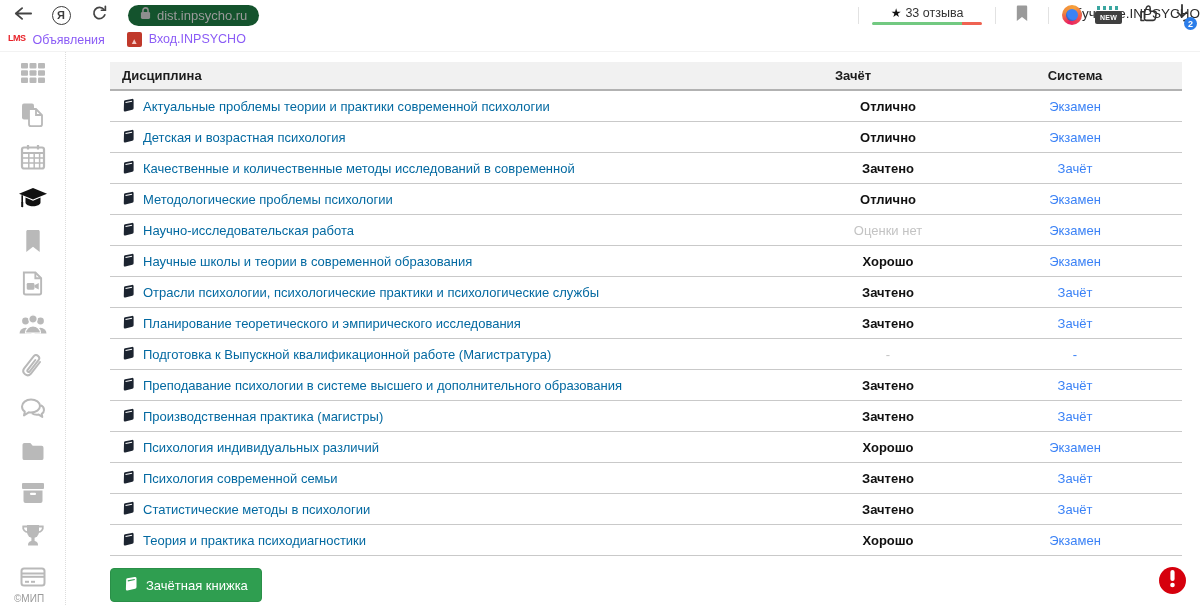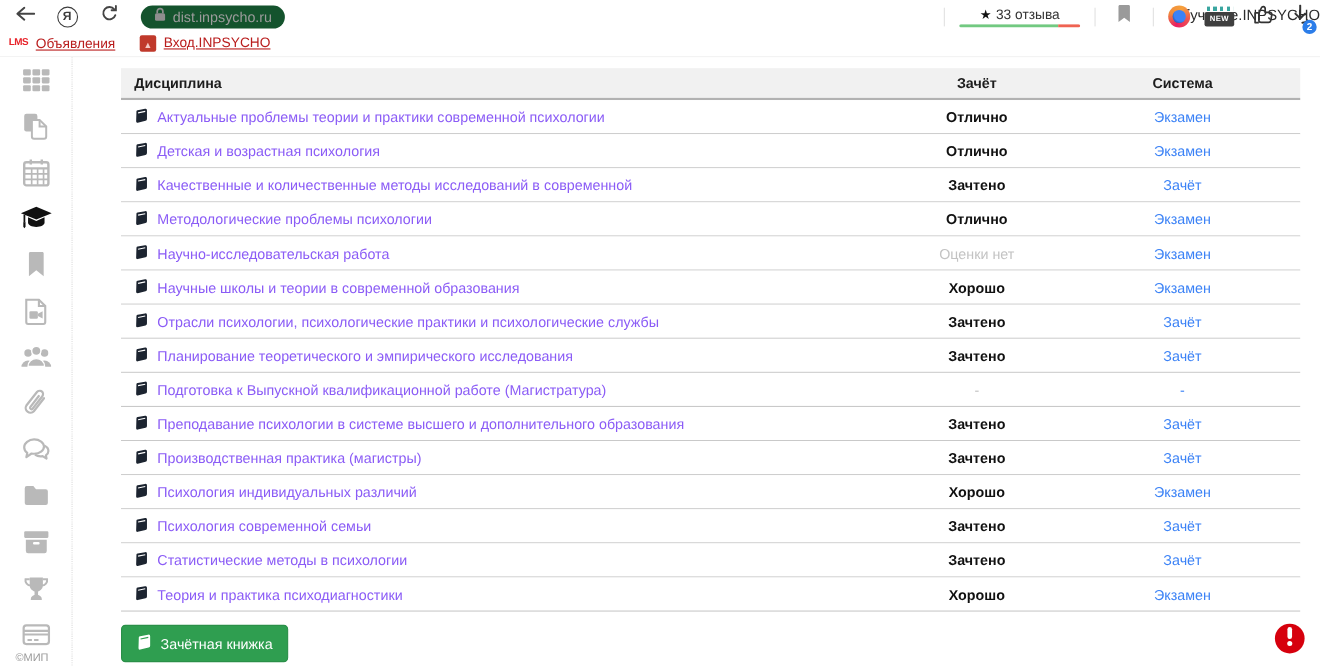--- a/index.html
+++ b/index.html
@@ -37,43 +37,43 @@
   .new-body { width:27px; height:13px; background:#3f3f3f; border-radius:2px; color:#fff;
     font-size:7px; font-weight:bold; letter-spacing:.3px; display:flex; align-items:center; justify-content:center; }
   .dl-wrap { position:relative; cursor:pointer; }
   .dl-badge { position:absolute; right:-7px; bottom:-4px; width:13px; height:13px; border-radius:50%;
     background:#2b7de9; color:#fff; font-size:9px; font-weight:bold;
     display:flex; align-items:center; justify-content:center; }
 
   .bookmarks-bar { height:24px; display:flex; align-items:center; gap:22px; padding:0 8px;
     border-bottom:1px solid #f2f2f2; }
   .bm-item { display:flex; align-items:flex-start; gap:7px; cursor:pointer; }
-  .bm-label { font-size:12.5px; color:#b91c1c;text-decoration:underline; }
+  .bm-label { font-size:12.5px; color:#8b5cf6; }
   .lms-fav { color:#e8232a; font-size:9px; font-weight:bold; letter-spacing:-.5px; }
   .mip-fav { width:15px; height:15px; background:#c0392b; border-radius:2px;
     display:flex; align-items:flex-end; justify-content:center; }
   .mip-fav span { color:#f3c9c5; font-size:8px; line-height:10px; }
 
   
   .sidebar { position:absolute; left:0; top:52px; bottom:0; width:66px;
     border-right:1px dotted #ddd; display:flex; flex-direction:column; align-items:center;
     padding-top:10px; gap:16px; background:#fff; }
   .side-icon { width:30px; height:26px; display:flex; align-items:center; justify-content:center; cursor:pointer; }
   .copyright { position:absolute; left:14px; bottom:1px; font-size:10px; color:#9a9a9a; }
 
   
   .main { position:absolute; left:110px; top:52px; width:1072px; }
   .thead { display:flex; align-items:center; height:29px; margin-top:10px;
-    background:#f1f1f1; border-bottom:2px solid #b2b2b2; font-size:13px; font-weight:bold; color:#1d1d1d; }
+    background:#f1f1f1; border-bottom:2px solid #b2b2b2; font-size:13px; font-weight:bold; color:#1d1d1d;gap:35px; }
   .col-name-h { flex:1; padding-left:12px; }
   .col-grade { width:160px; text-align:center; }
   .col-system { width:214px; text-align:center; }
   .trow { display:flex; align-items:center; height:31px; border-bottom:1px solid #c9c9c9;
     font-size:13px; background:#fff; cursor:pointer; }
-  .cell-name { flex:1; padding-left:12px; display:flex; align-items:center; gap:8px; color:#8b5cf6;text-align:right; }
+  .cell-name { flex:1; padding-left:12px; display:flex; align-items:center; gap:8px; color:#0369a1;text-align:right; }
   .cell-name svg { flex:0 0 auto; }
   .grade { width:160px; text-align:center; font-weight:bold; color:#111; }
   .grade.muted { font-weight:normal; color:#c3c3c3; }
   .system { width:214px; text-align:center; color:#3b82f6; }
 
   .gradebook-btn { margin-top:12px; display:inline-flex; align-items:center; gap:8px;
     background:#2f9e50; border:1px solid #2a8f48; color:#fff; font-weight:normal; font-size:13px;
     padding:7px 13px; border-radius:4px; cursor:pointer; }
 
   .alert-badge { position:absolute; right:14px; bottom:11px; width:27px; height:27px;

